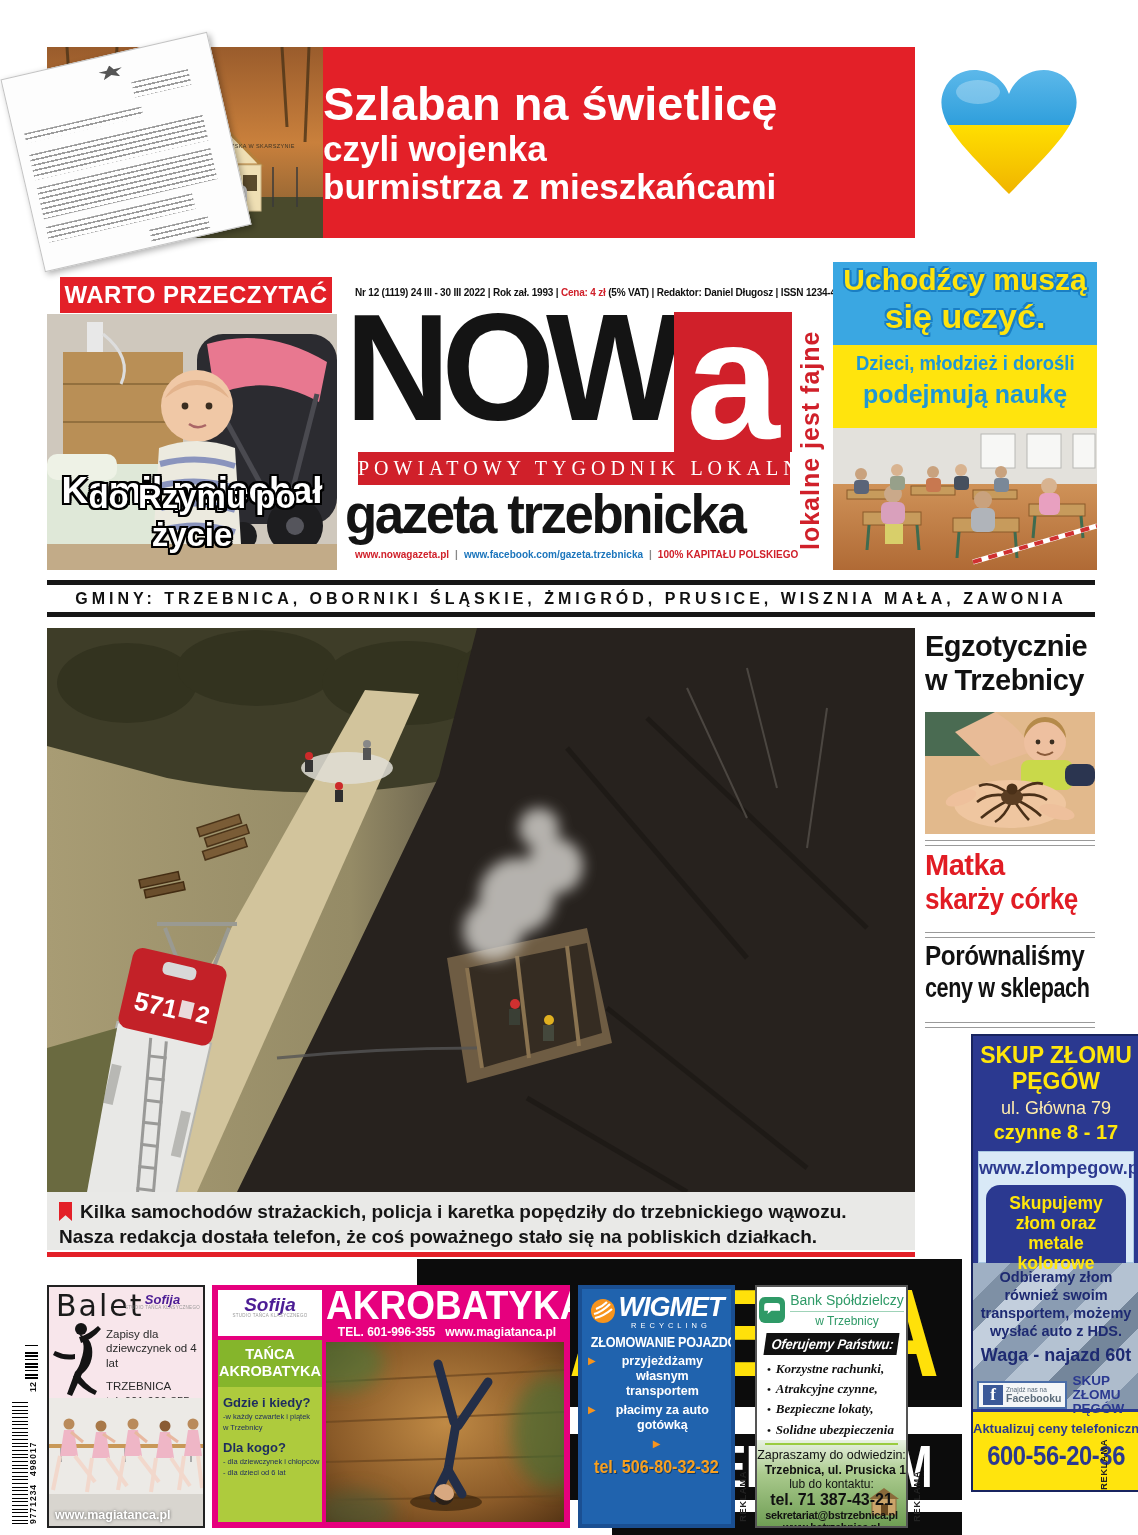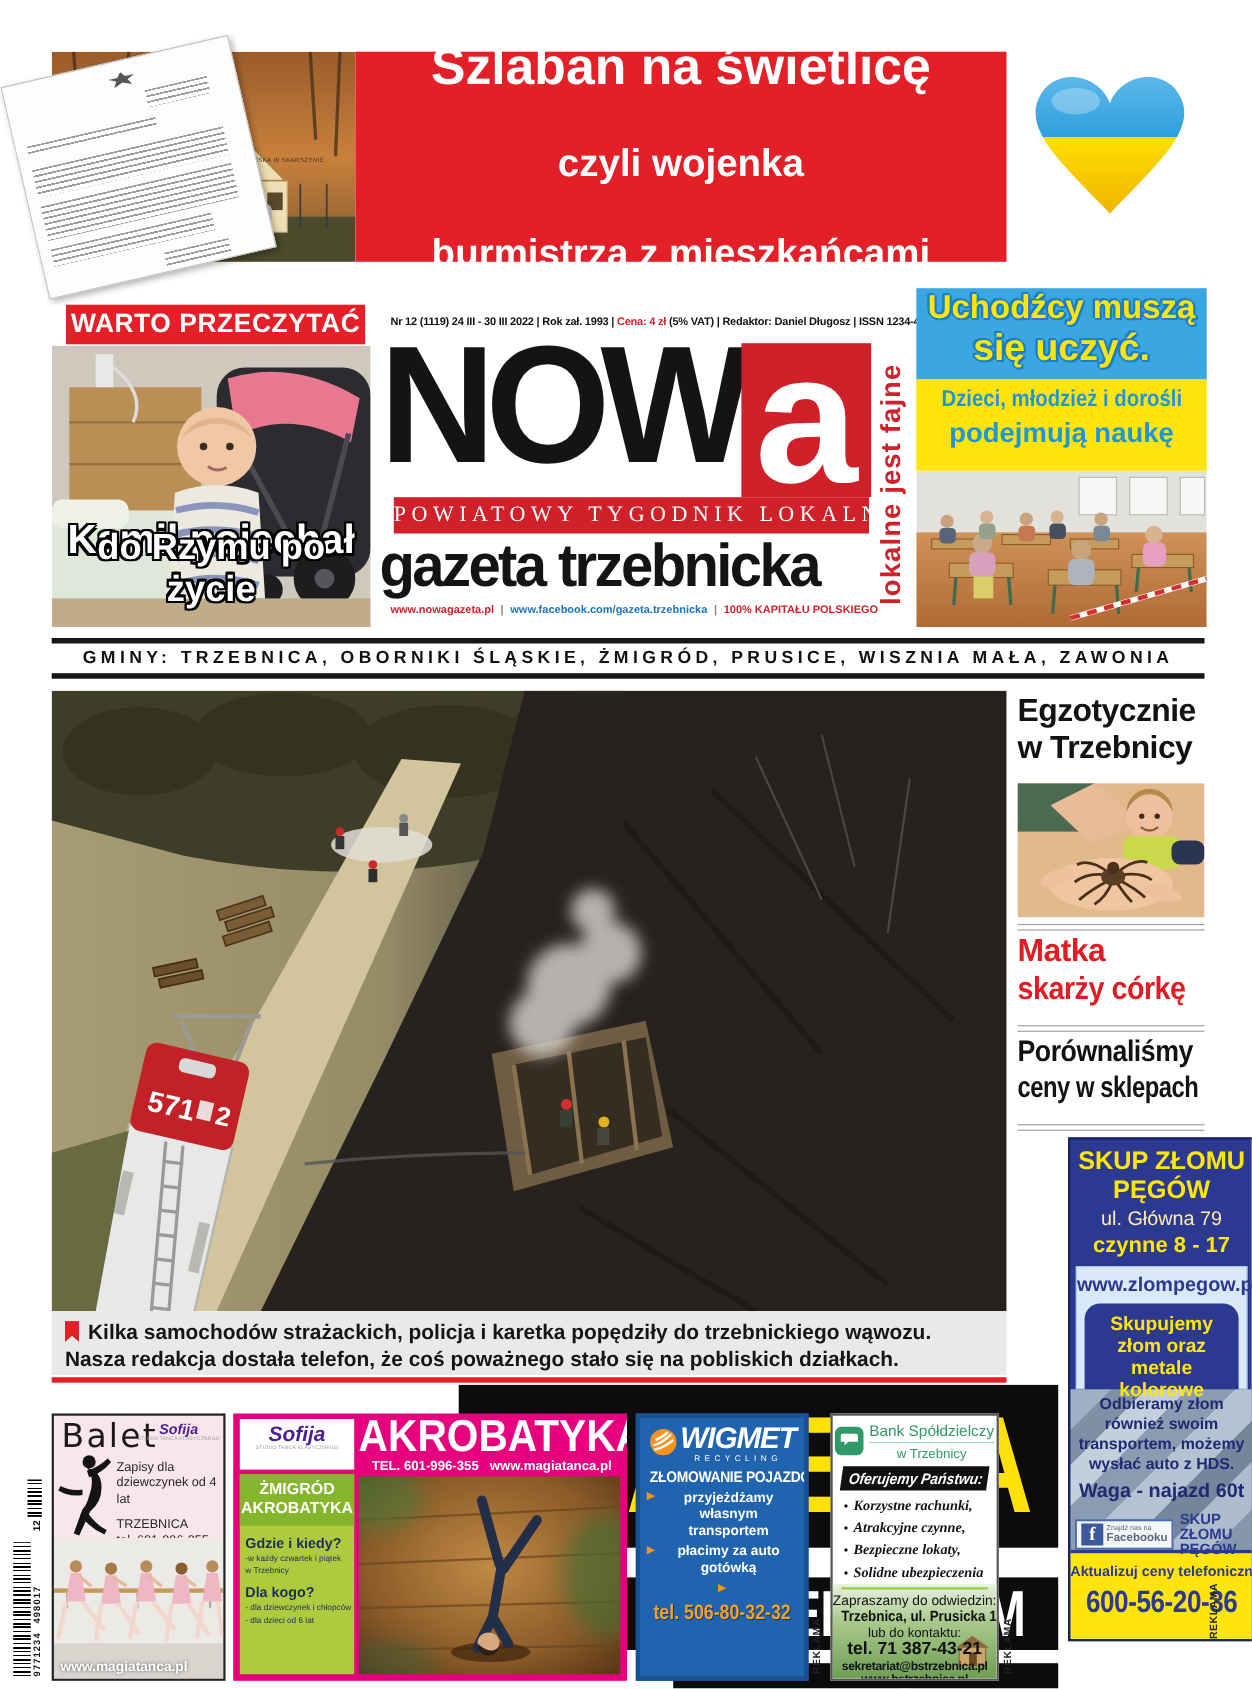--- a/index.html
+++ b/index.html
@@ -11,21 +11,21 @@
   .sx85{transform:scaleX(.85);} .sx88{transform:scaleX(.88);} .sx90{transform:scaleX(.9);}
 
   
   #top-photo{left:47px;top:47px;width:276px;height:191px;overflow:visible;}
   #top-photo svg{display:block;}
   #letter{left:-27px;top:6px;width:212px;height:198px;background:#fdfdfd;border:1px solid #c3c3c3;
           box-shadow:2px 3px 6px rgba(0,0,0,.3);transform:rotate(-13deg);padding:8px 10px;box-sizing:border-box;}
   .ln{background:repeating-linear-gradient(180deg,#9c9c9c 0 1.6px,transparent 1.6px 5.2px);}
   #building-sign{left:118px;top:96px;width:150px;font-size:5.5px;letter-spacing:.4px;color:#3c3324;text-align:center;}
   #banner-red{left:323px;top:47px;width:592px;height:191px;background:#e32028;color:#fff;
-              display:flex;flex-direction:column;justify-content:center;align-items:center;line-height:1.08;gap:44px;}
+              display:flex;flex-direction:column;justify-content:center;align-items:flex-start;line-height:1.08;}
   #banner-red .l1{font-size:47px;font-weight:bold;}
   #banner-red .l2,#banner-red .l3{font-size:35px;font-weight:bold;}
   #heart{left:933px;top:52px;width:152px;height:168px;}
 
   
   #warto{left:60px;top:277px;width:272px;height:36px;background:#e32028;color:#fff;font-size:24px;
          font-weight:bold;text-align:center;line-height:36px;letter-spacing:.5px;}
   #kamil{left:47px;top:314px;width:290px;height:256px;overflow:hidden;}
   .kamil-t{position:absolute;width:100%;text-align:center;color:#fff;font-weight:bold;
            text-shadow:-2px 0 #000,2px 0 #000,0 -2px #000,0 2px #000,-2px -2px #000,2px 2px #000,-2px 2px #000,2px -2px #000;}
@@ -654,21 +654,21 @@
   </div>
 
   <div class="abs" id="acro">
     <div id="acro-logo">
       <div class="sofija-script">Sofija</div>
       <div class="sofija-sub">STUDIO TAŃCA KLASYCZNEGO</div>
     </div>
     <div id="acro-title">AKROBATYKA</div>
     <div id="acro-tel"><span>TEL. 601-996-355</span><span>www.magiatanca.pl</span></div>
     <div id="acro-left">
-      <div id="acro-new"><span>ŻMIGRÓD</span><br>
+      <div id="acro-new"><span>TAŃCA</span><br>
         <span>AKROBATYKA</span></div>
       <div class="q">Gdzie i kiedy?</div>
       <div class="a">-w każdy czwartek i piątek</div>
       <div class="a">w Trzebnicy</div>
       <div class="q">Dla kogo?</div>
       <div class="a">- dla dziewczynek i chłopców</div>
       <div class="a">- dla dzieci od 6 lat</div>
     </div>
     <div id="acro-photo">
       <svg width="238" height="180" viewBox="0 0 238 180">

